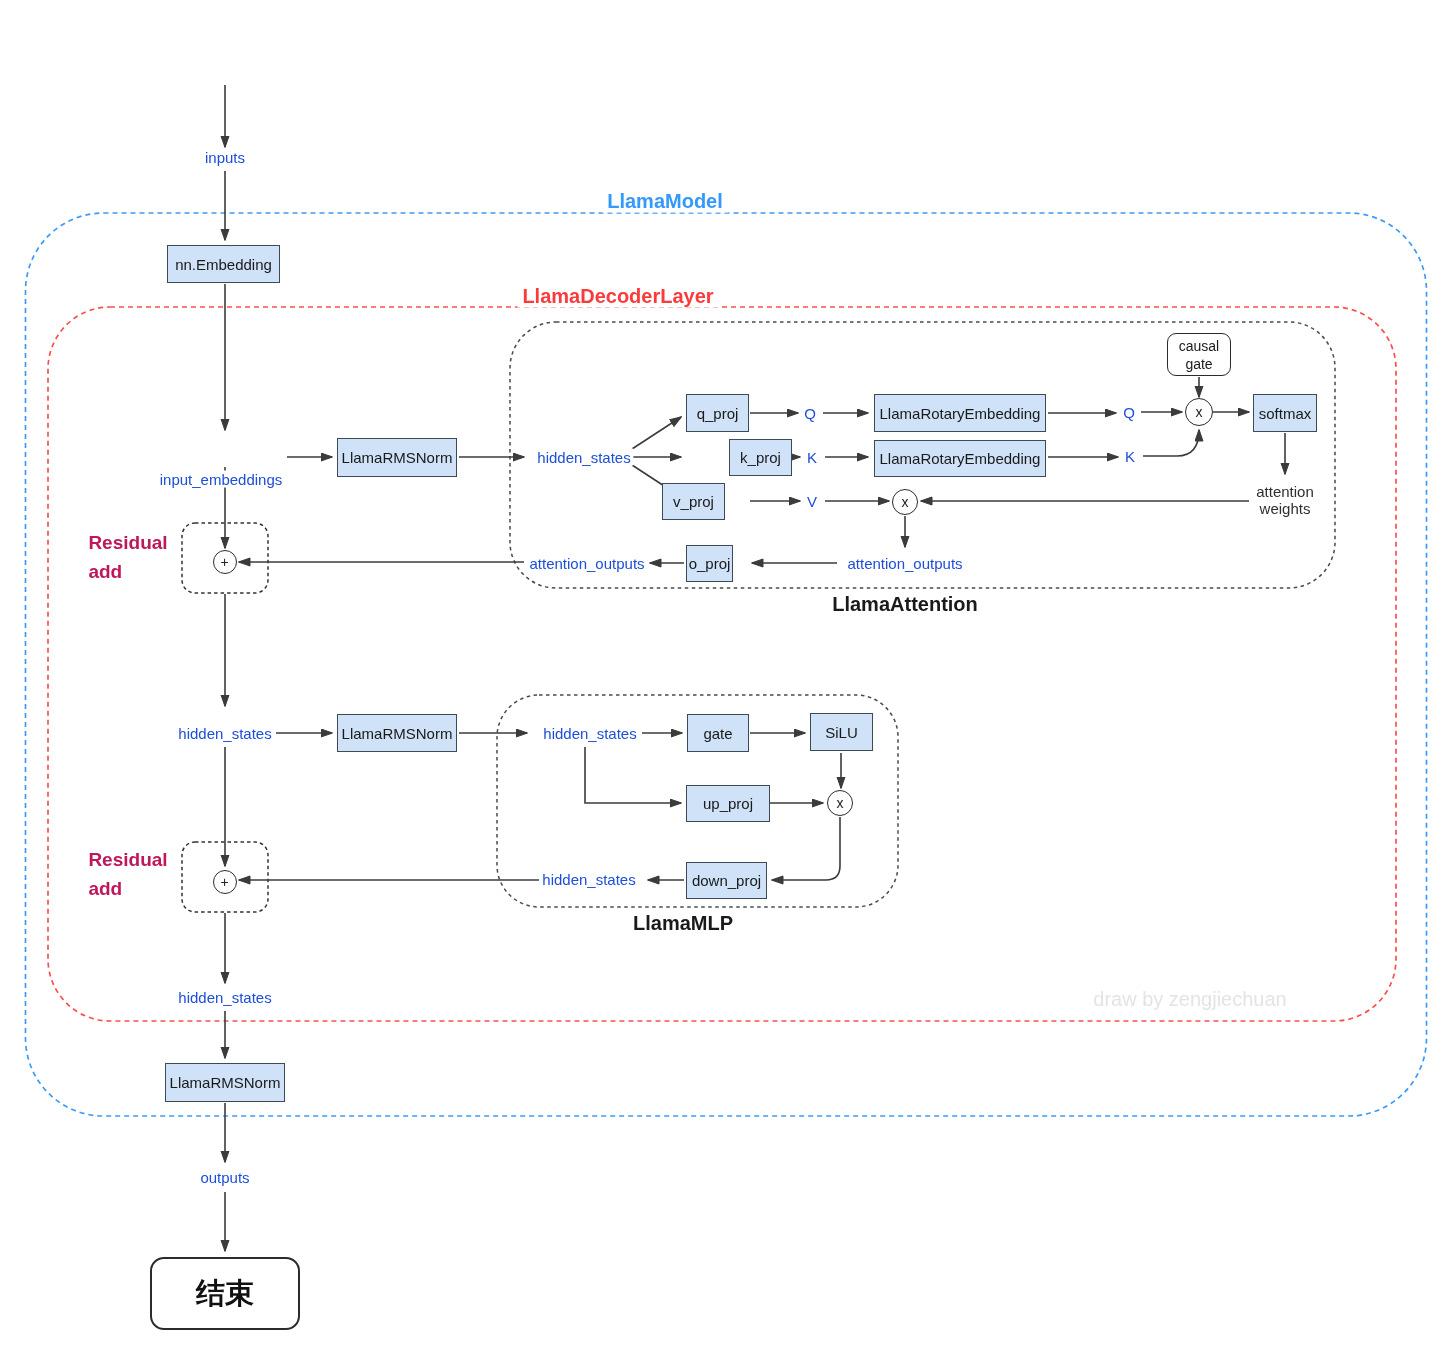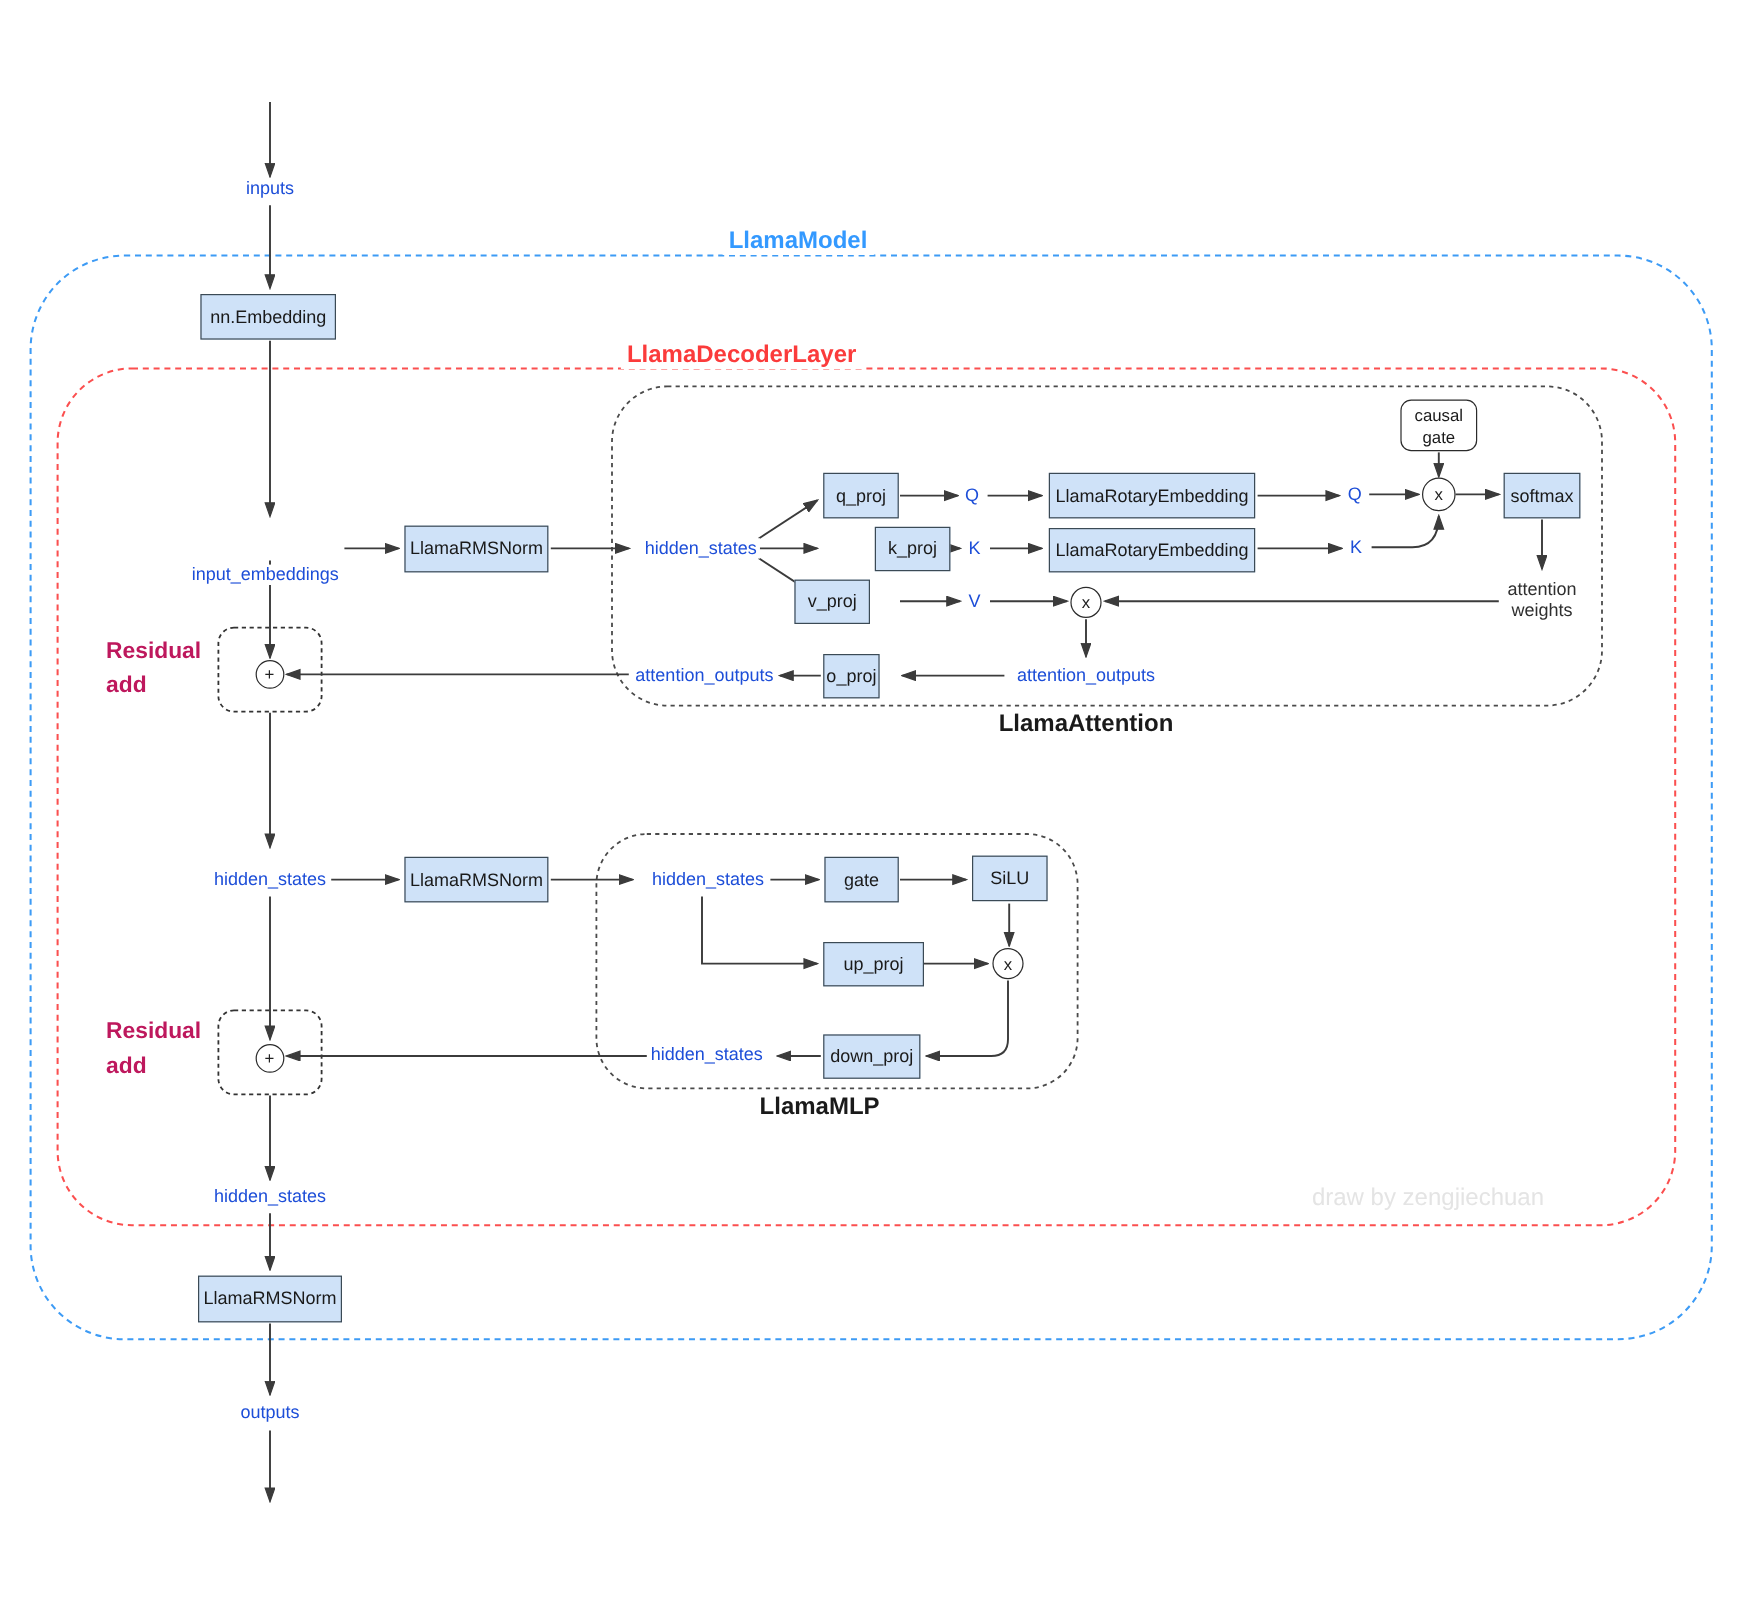--- a/index.html
+++ b/index.html
@@ -97,20 +97,21 @@
       <path d="M225,1103 V1162" marker-end="url(#arr)"></path>
       <path d="M225,1192 V1251" marker-end="url(#arr)"></path>
     </g>
   </svg>
 
   <div class="ctl model" style="left:665px;top:201px;">LlamaModel</div>
   <div class="ctl decoder" style="left:618px;top:296px;">LlamaDecoderLayer</div>
   <div class="ctl dark" style="left:905px;top:604px;">LlamaAttention</div>
   <div class="ctl dark" style="left:683px;top:923px;">LlamaMLP</div>
 
+  <div class="terminal" style="left:150px;top:1257px;width:150px;height:73px;">结束</div>
 
   <div class="box" style="left:167px;top:245px;width:113px;height:38px;">nn.Embedding</div>
   <div class="box" style="left:337px;top:438px;width:120px;height:39px;">LlamaRMSNorm</div>
   <div class="box" style="left:686px;top:394px;width:63px;height:38px;">q_proj</div>
   <div class="box" style="left:686px;top:439px;width:63px;height:37px;margin-left:43px;">k_proj</div>
   <div class="box" style="left:662px;top:483px;width:63px;height:37px;">v_proj</div>
   <div class="box" style="left:686px;top:545px;width:47px;height:37px;">o_proj</div>
   <div class="box" style="left:874px;top:394px;width:172px;height:38px;">LlamaRotaryEmbedding</div>
   <div class="box" style="left:874px;top:440px;width:172px;height:37px;">LlamaRotaryEmbedding</div>
   <div class="box" style="left:1253px;top:394px;width:64px;height:38px;">softmax</div>

